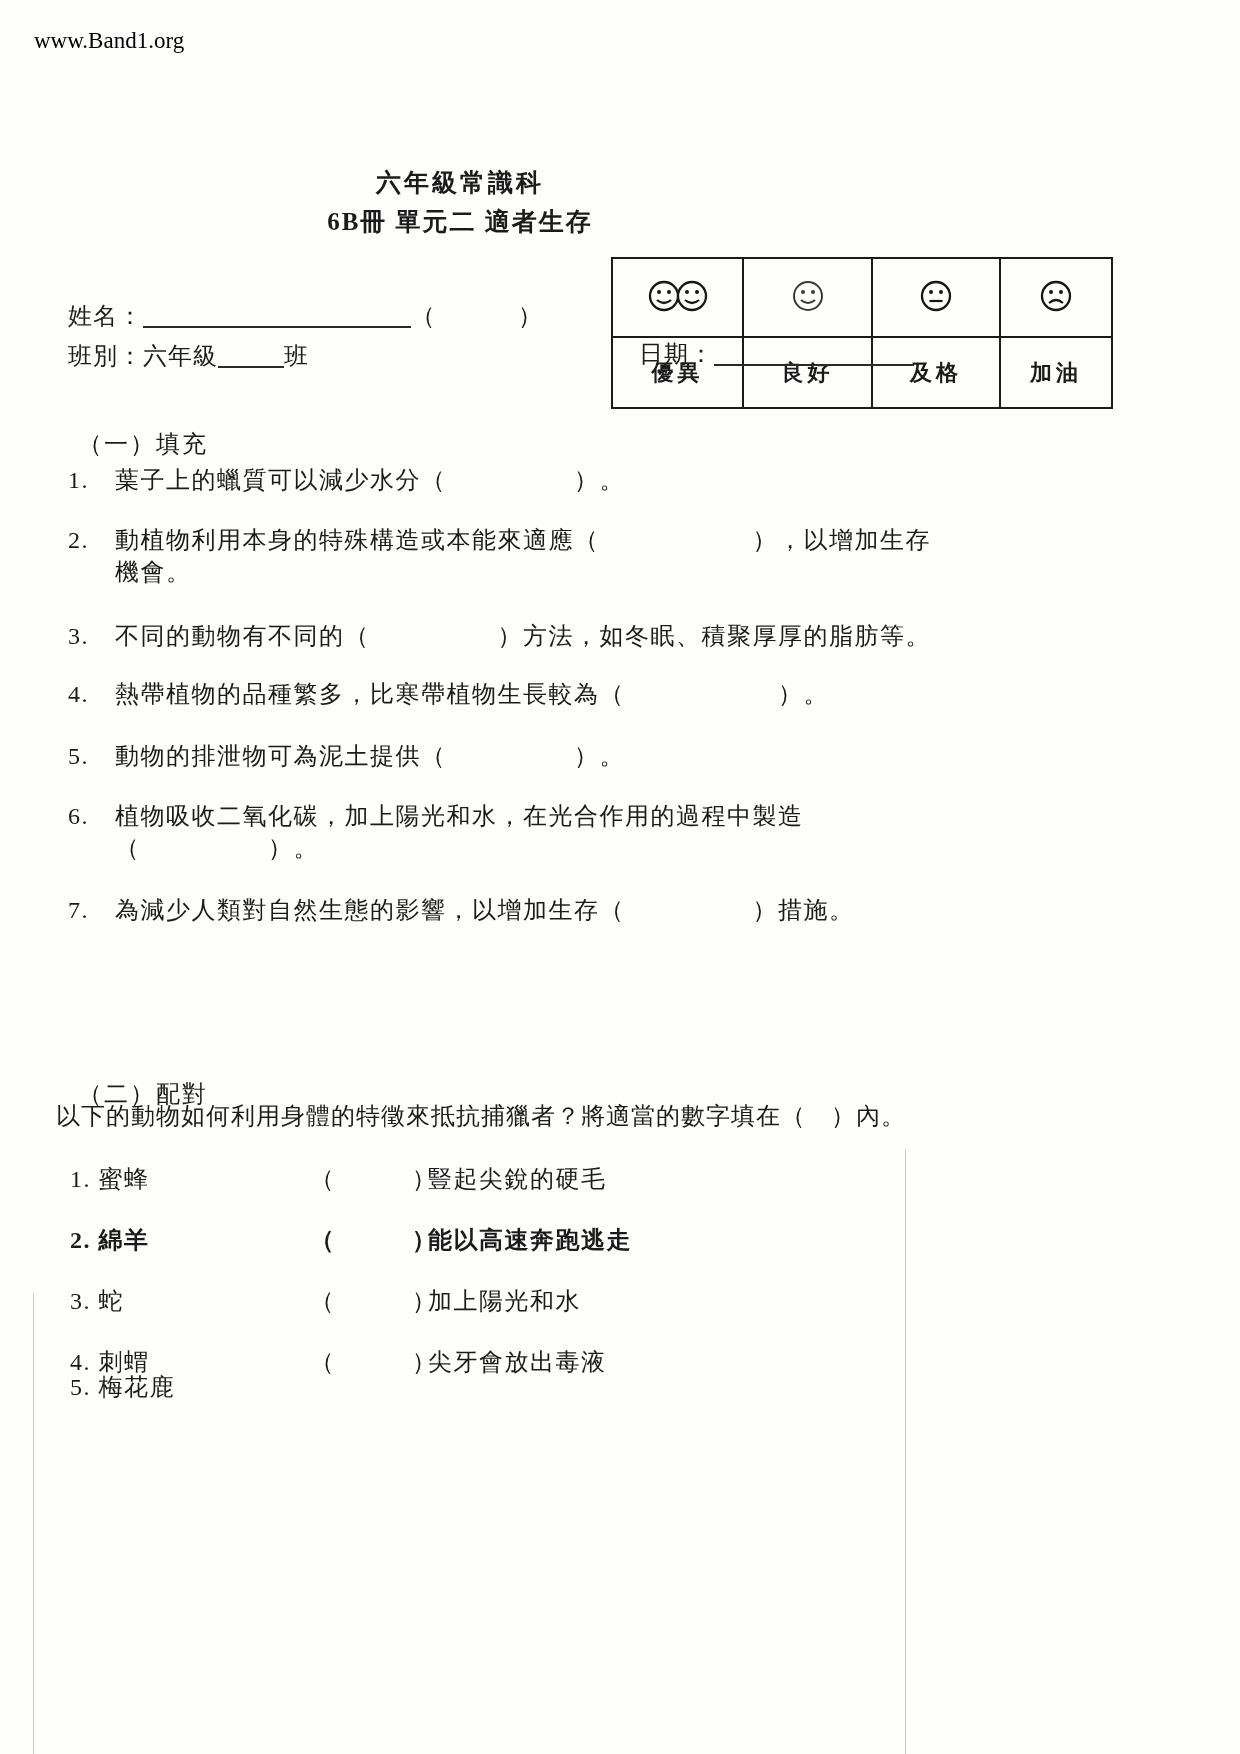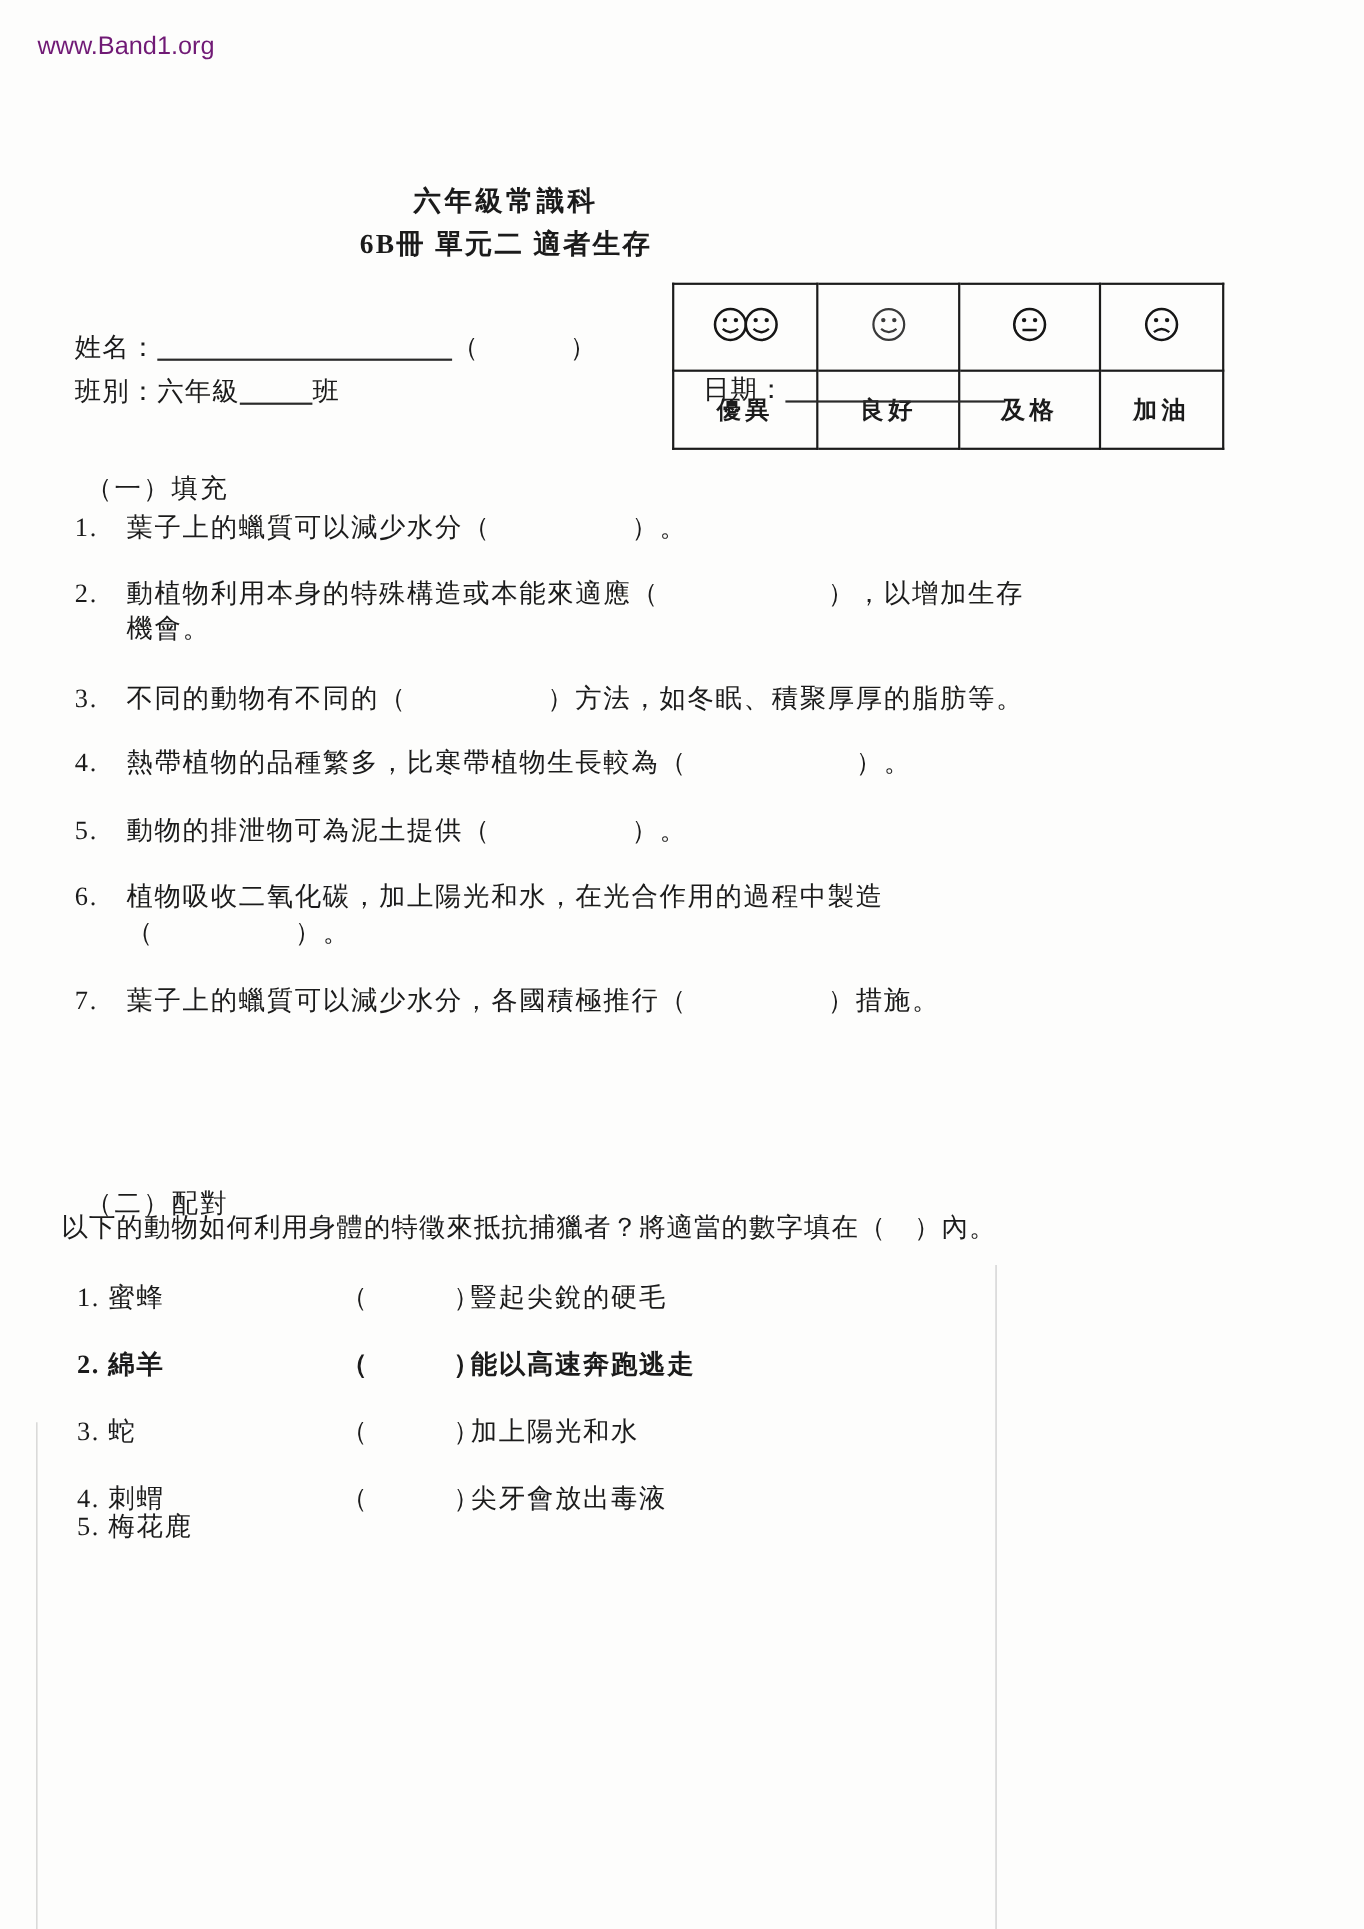--- a/index.html
+++ b/index.html
@@ -3,21 +3,21 @@
 <meta charset="utf-8">
 <style>
   html,body{margin:0;padding:0;}
   body{
     width:1240px;height:1754px;position:relative;
     background:#fdfdfc;
     font-family:"Liberation Serif","DejaVu Serif",serif;
     color:#1b1b1b;
   }
   .abs{position:absolute;}
-  .watermark{left:34px;top:28px;font-family:Liberation Sans, sans-serif;font-size:23px;color:#701a75;}
+  .watermark{left:34px;top:28px;font-family:Liberation Serif, serif;font-size:23px;color:#000000;}
   .title-block{left:260px;top:166px;width:400px;text-align:center;font-weight:bold;}
   .title-line1{font-size:25px;letter-spacing:3px;}
   .title-line2{font-size:25px;letter-spacing:2px;margin-top:6px;}
   
   .grade-table{left:611px;top:257px;border-collapse:collapse;}
   .grade-table td{border:2px solid #1b1b1b;text-align:center;vertical-align:middle;padding:16px;}
   .grade-table .icon-cell{height:45px;}
   .grade-table .label-cell{height:37px;font-size:22px;font-weight:bold;letter-spacing:4px;}
   .c0{width:97px}.c1{width:95px}.c2{width:94px}.c3{width:78px}
   .smiley-pair svg{margin:0 -4px;}
@@ -145,21 +145,21 @@
   <span class="q-text">動物的排泄物可為泥土提供（　　　　　）。</span>
 </div>
 
 <div class="abs q-row" style="top:800px;">
   <span class="q-num">6.</span>
   <span class="q-text"><span>植物吸收二氧化碳，加上陽光和水，在光合作用的過程中製造</span><br><span>（　　　　　）。</span></span>
 </div>
 
 <div class="abs q-row" style="top:894px;">
   <span class="q-num">7.</span>
-  <span class="q-text">葉子上的蠟質可以減少水分，各國積極推行（　　　　　）措施。</span>
+  <span class="q-text">為減少人類對自然生態的影響，以增加生存（　　　　　）措施。</span>
 </div>
 
 <div class="abs sec-heading" style="left:78px;top:1040px;margin-top:38px;">（二）配對</div>
 
 <div class="abs line" style="left:56px;top:1100px;font-size:24px;">以下的動物如何利用身體的特徵來抵抗捕獵者？將適當的數字填在（　）內。</div>
 
 <div class="abs m-row" style="top:1163px;">
   <span class="m-animal"><span>1.</span> <span>蜜蜂</span></span>
   <span class="m-bracket">（　　　）</span>
   <span class="m-feature">豎起尖銳的硬毛</span>

